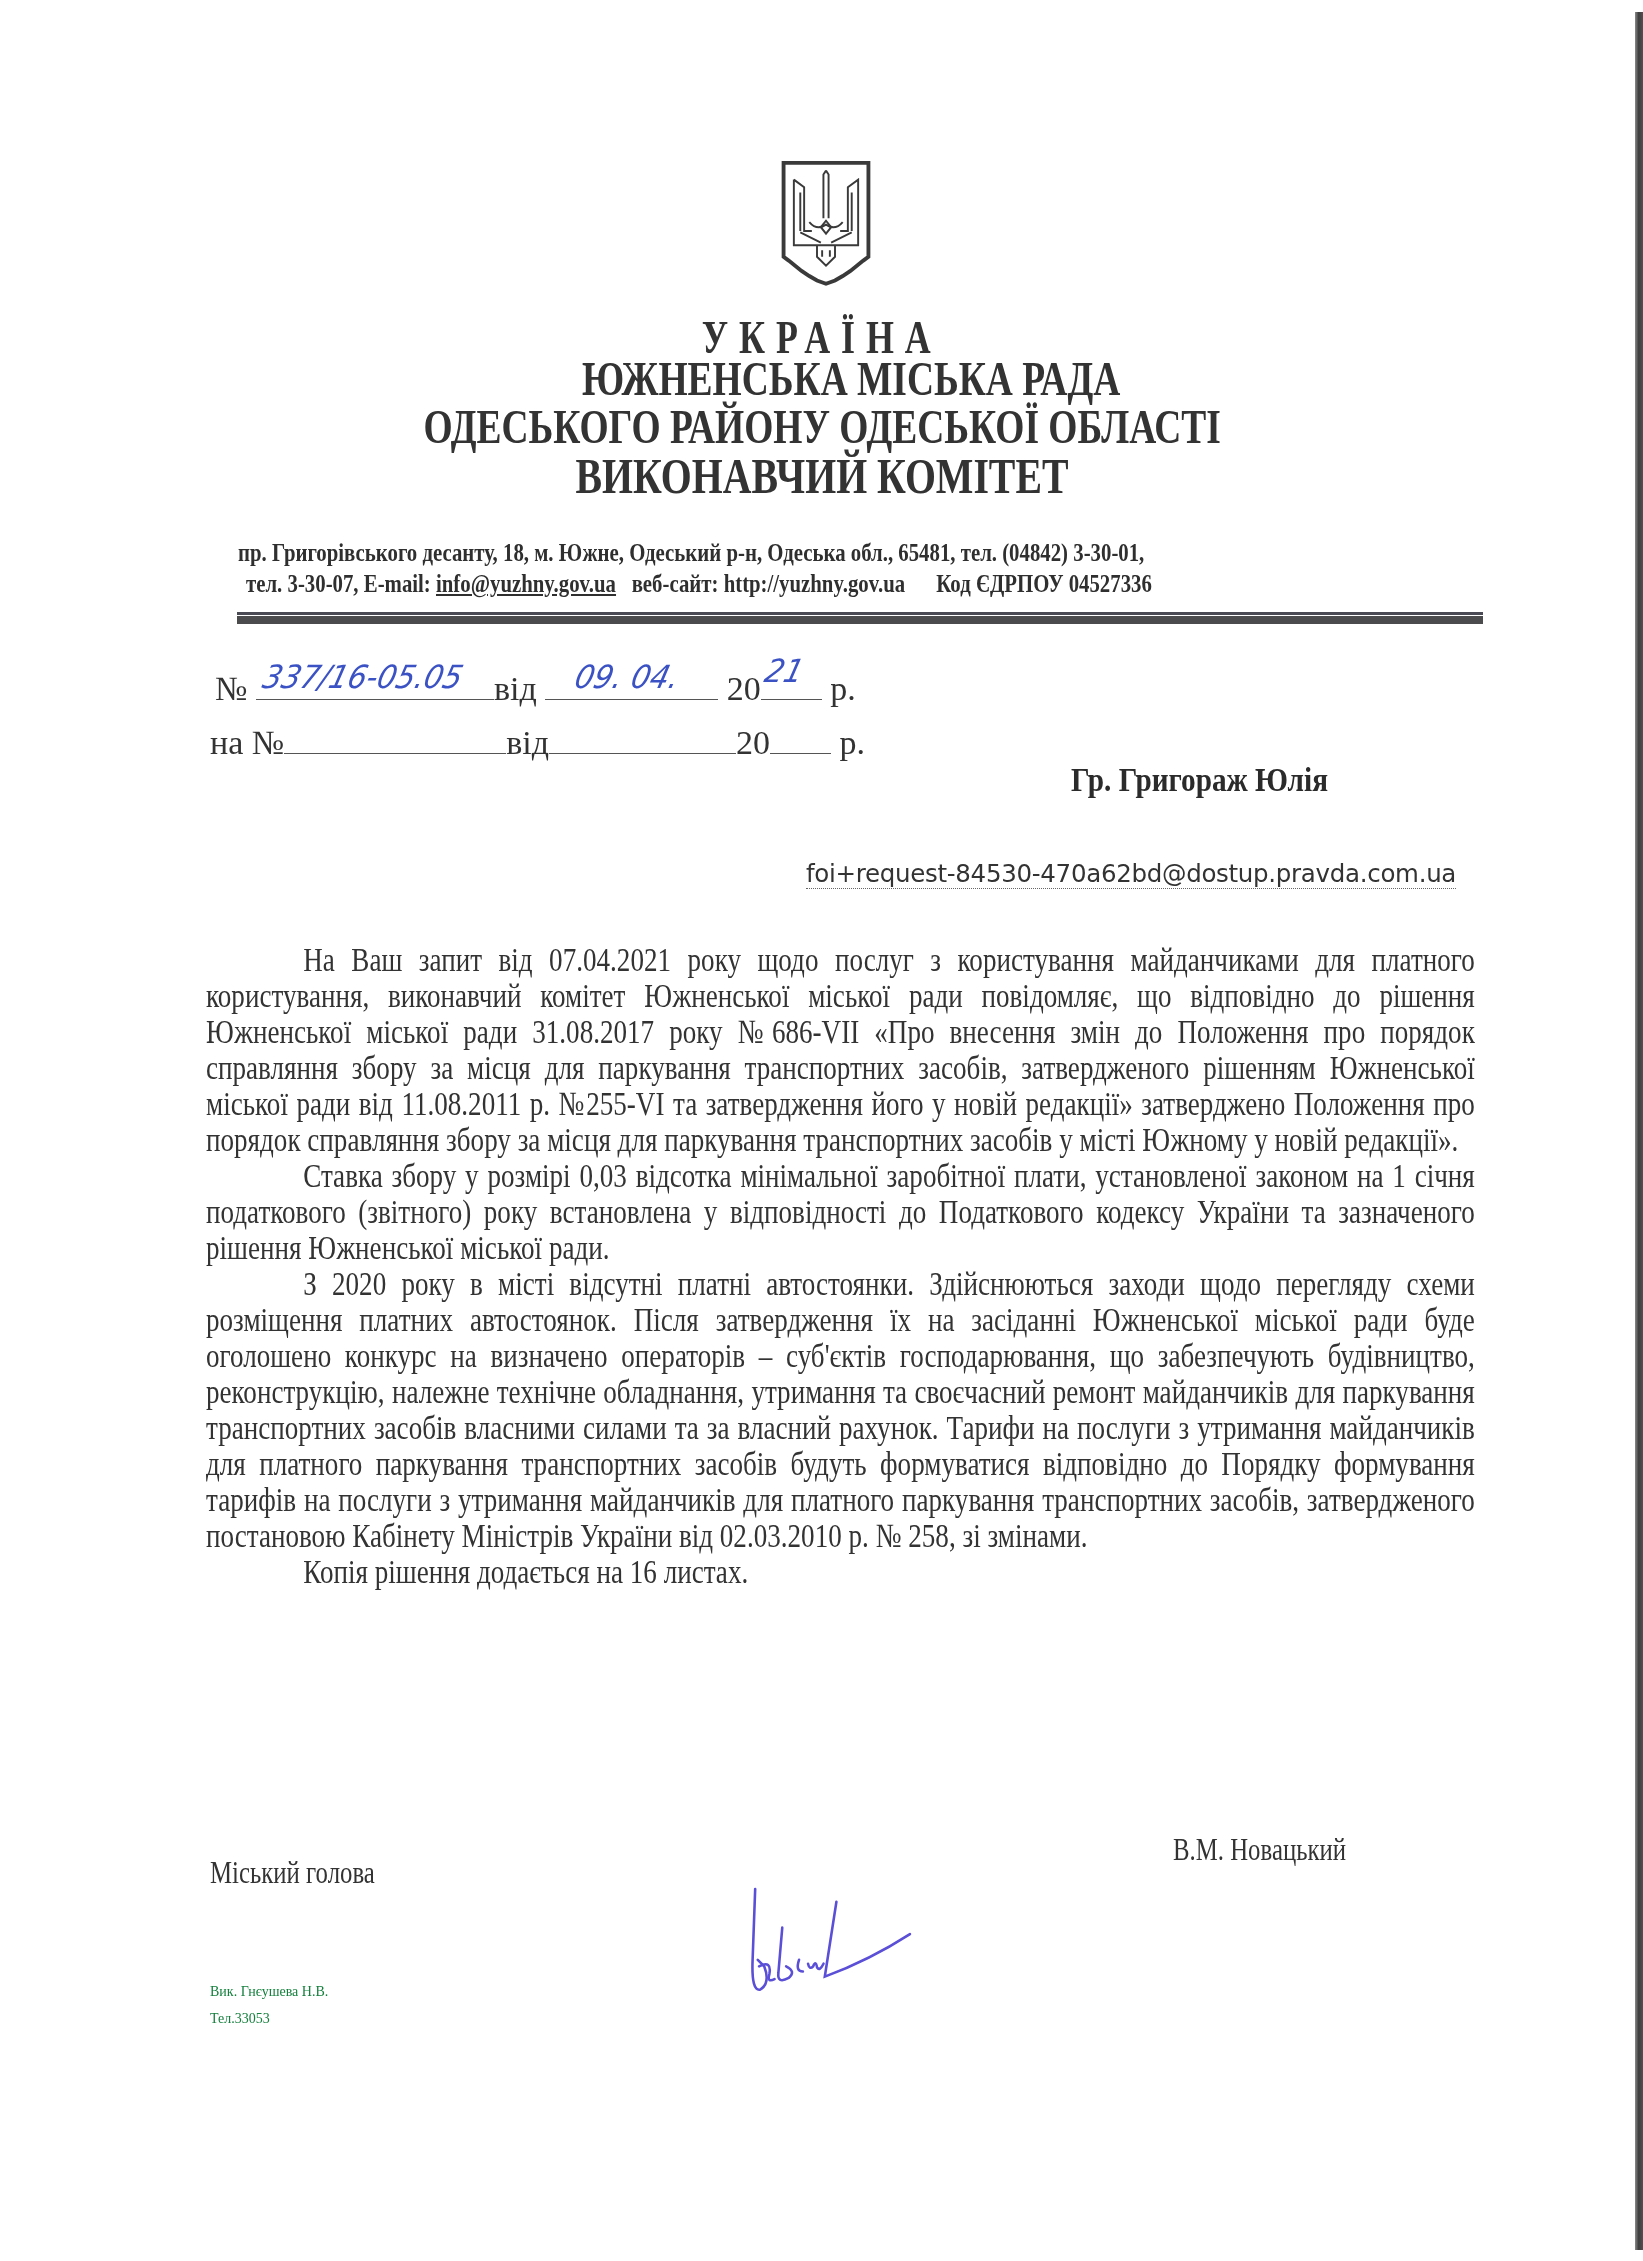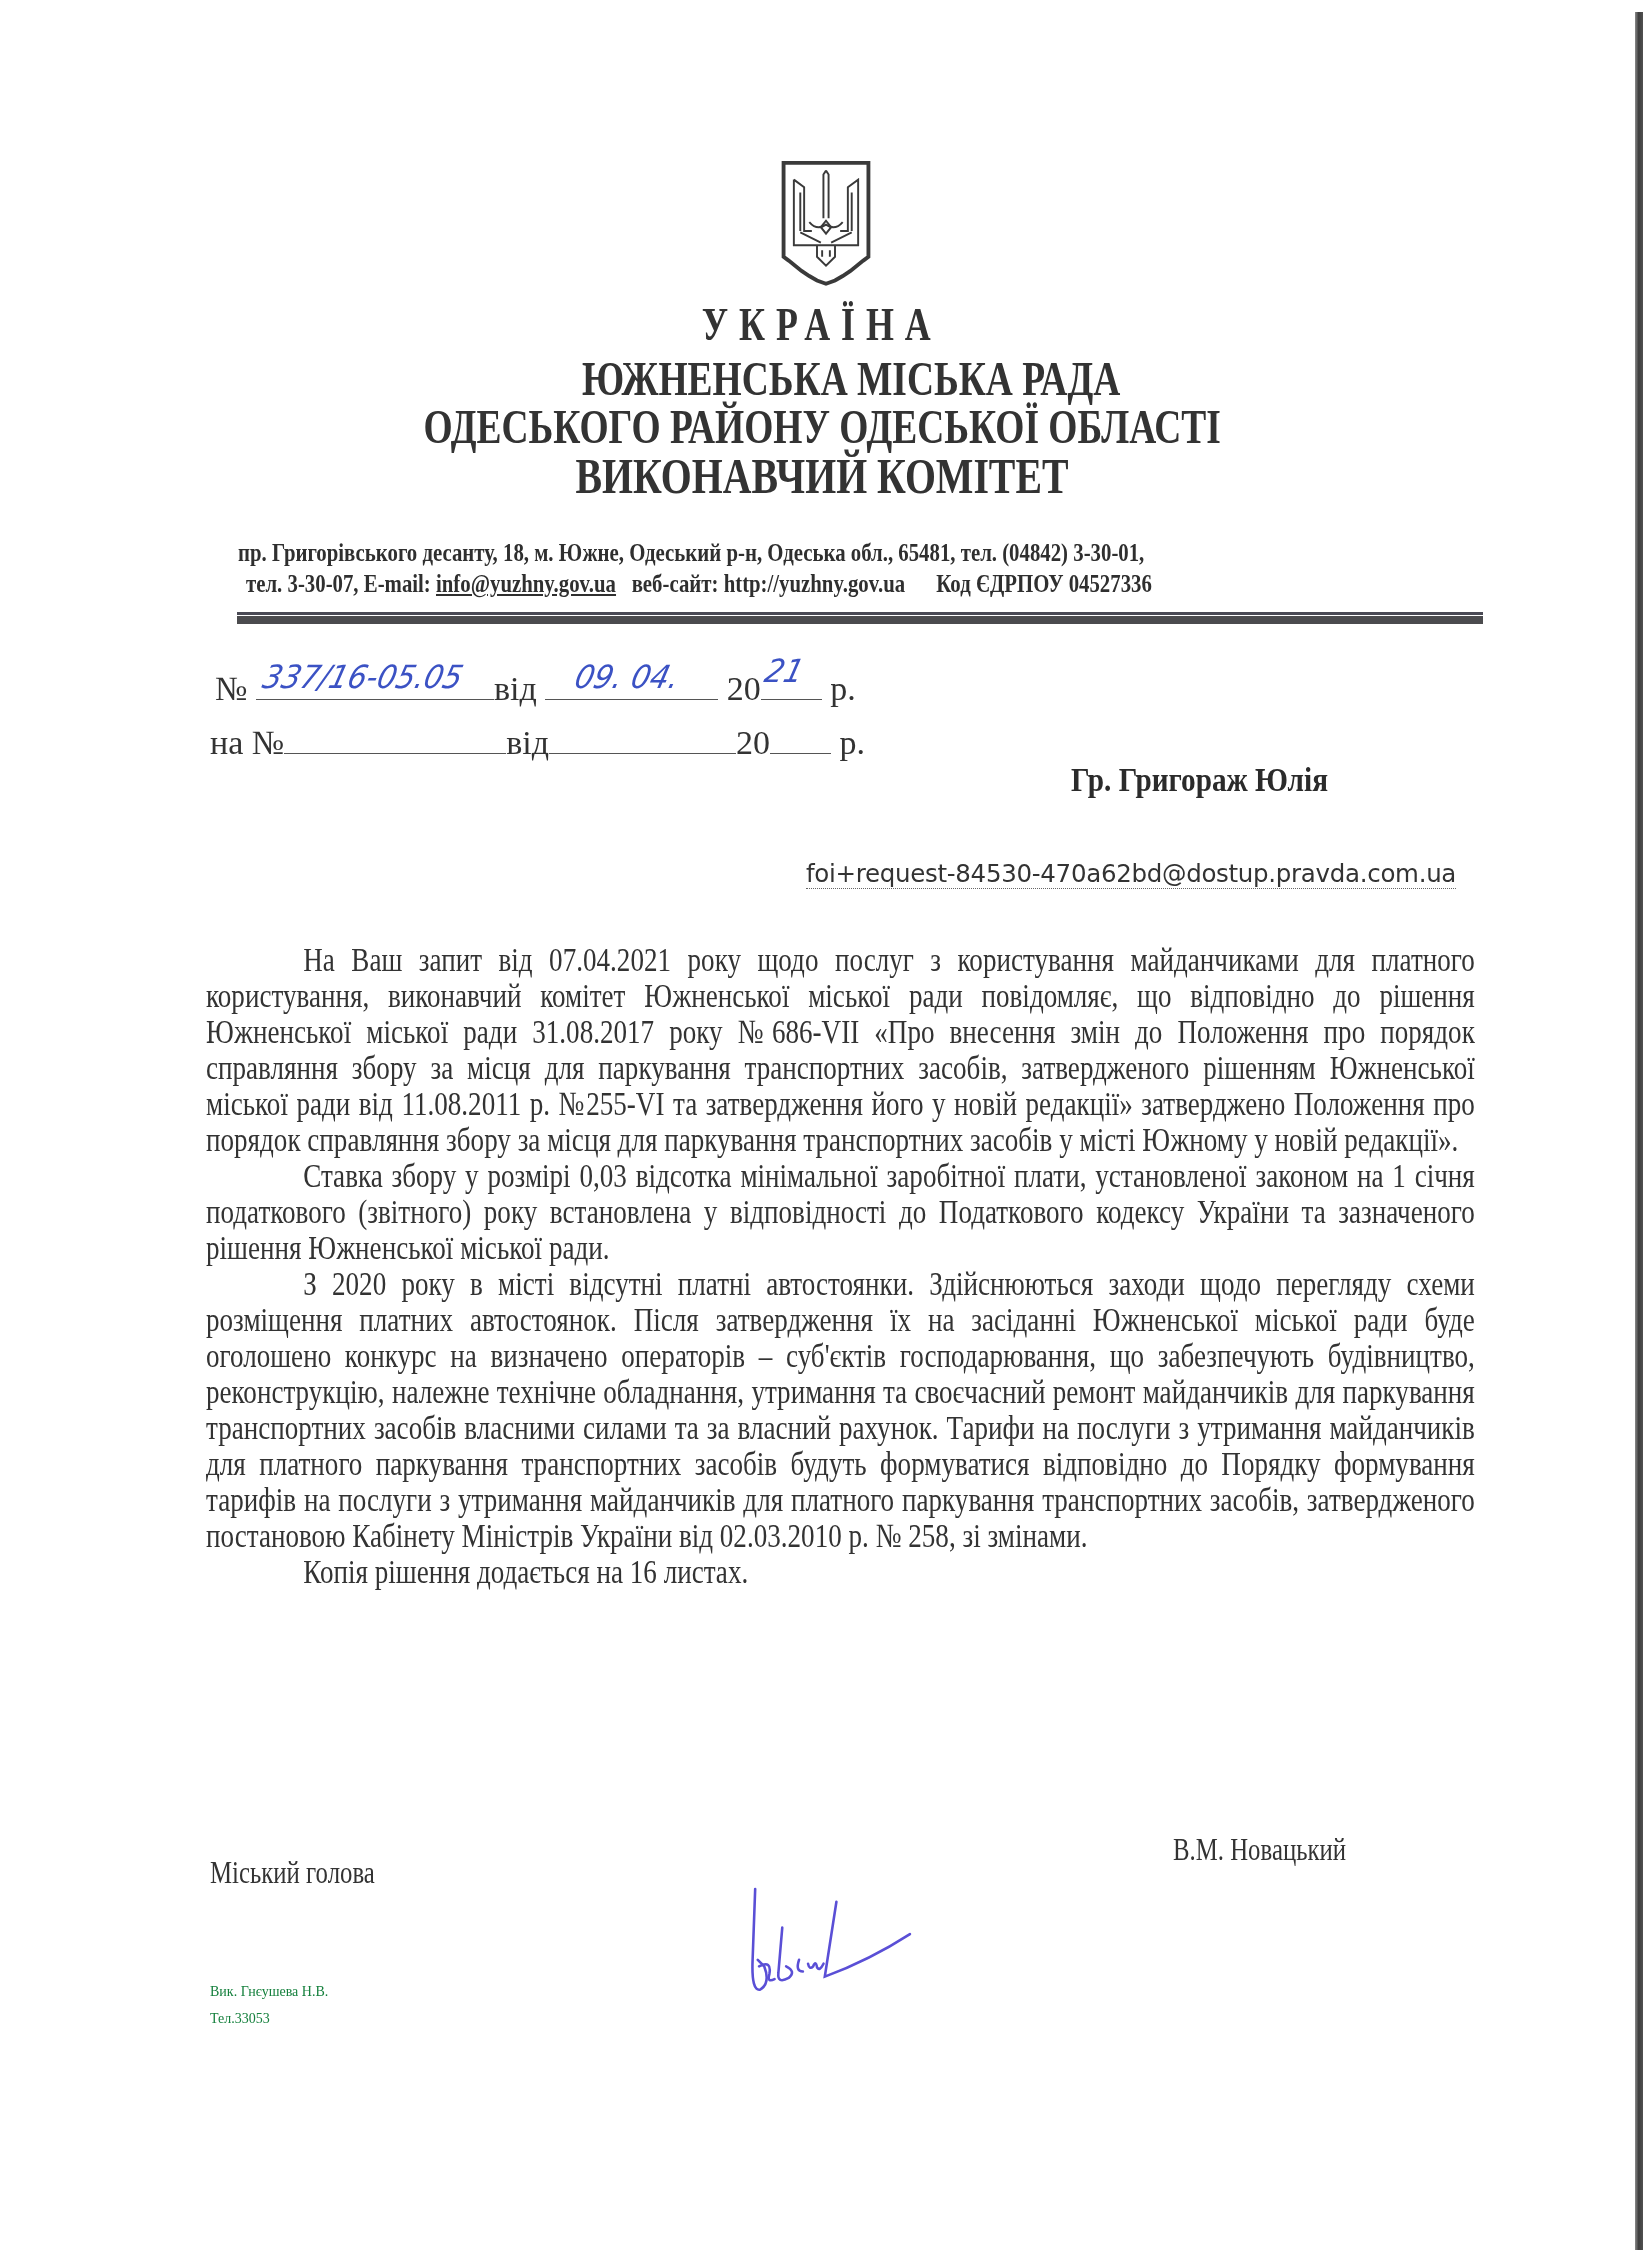--- a/index.html
+++ b/index.html
@@ -1,21 +1,21 @@
 <!DOCTYPE html>
 <html style="font-size:10.3px"><head>
 <meta charset="utf-8">
 <style>
   html, body { margin:0; padding:0; background:#ffffff; }
   body { width:1644px; height:2261px; position:relative; overflow:hidden; font-family:"Liberation Serif", serif; color:#2c2c2c; }
   .scan-edge { position:absolute; left:1635px; top:11.6px; width:9px; height:2238px; background:linear-gradient(90deg,#8a8a8a,#3e3e3e 40%,#555 100%); }
   .arms { position:absolute; left:781px; top:160px; width:90px; height:126px; }
   .hdr { position:absolute; left:0; width:1644px; text-align:center; font-weight:bold; color:#333; white-space:nowrap; }
   .hdr span { display:inline-block; transform:scaleX(0.78); transform-origin:center; }
-  .h1 { top:298px; font-size:46px; letter-spacing:14px; }
+  .h1 { top:311px; font-size:46px; letter-spacing:14px; }
   .h2 { top:351px; font-size:48px;padding-left:29px; }
   .h3 { top:399px; font-size:48px;text-align:center; }
   .h4 { top:447px; font-size:51px; }
   .addr { position:absolute; font-weight:bold; font-size:26px; white-space:nowrap; color:#2f2f2f; transform:scaleX(0.80); transform-origin:left center; }
   .addr-email { text-decoration:underline; }
   .rule-thin { position:absolute; left:237px; top:612px; width:1246px; height:2.6px; background:#4a4a55; }
   .rule-thick { position:absolute; left:237px; top:616px; width:1246px; height:7.7px; background:#4b4b4e; }
   .refrow { position:absolute; font-size:34px; white-space:nowrap; color:#333; }
   .blank { display:inline-block; border-bottom:1.9px solid #555; position:relative; height:34px; vertical-align:baseline; }
   .hand { position:absolute; font-family:"DejaVu Sans", sans-serif; font-style:italic; color:#3b52c4; font-size:32px; white-space:nowrap; bottom:2.6px; left:2.6px; transform:skewX(-14deg) scaleX(0.92); transform-origin:left bottom; }

